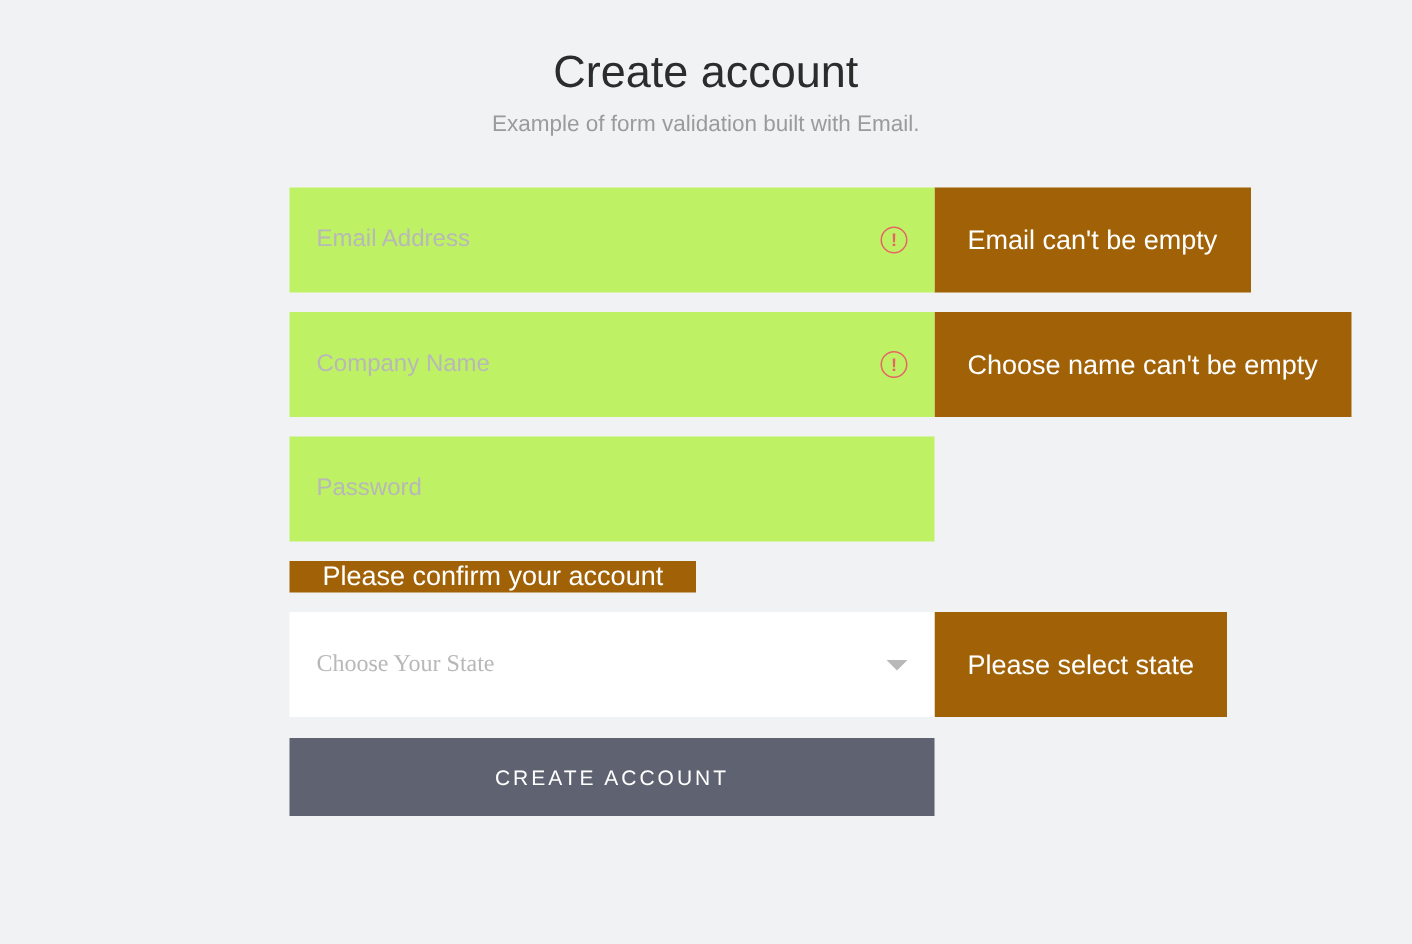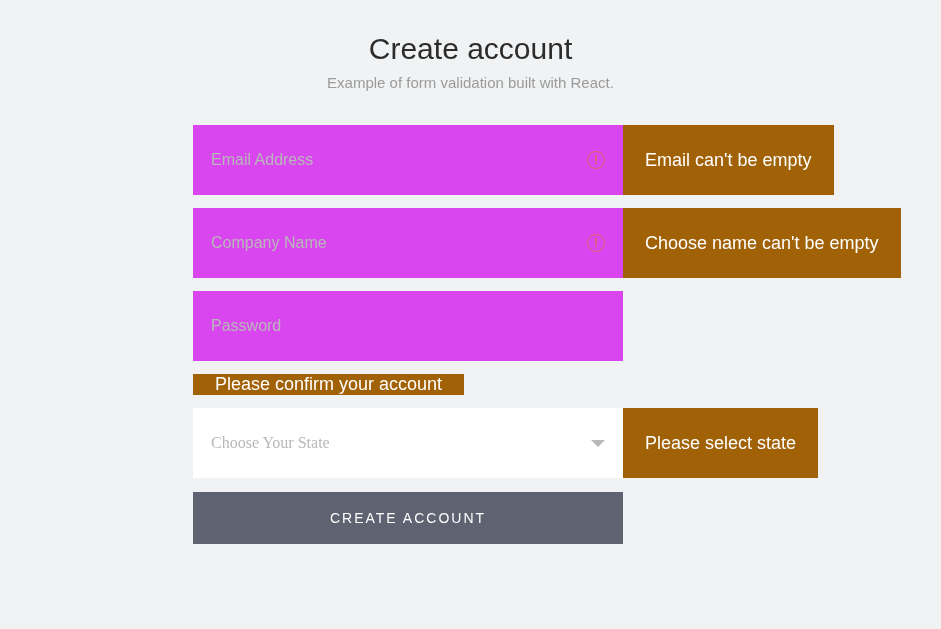--- a/index.html
+++ b/index.html
@@ -41,21 +41,21 @@
       margin-left: 193px;
     }
     
     .field-row {
       display: flex;
       margin-bottom: 13px;
       align-items: stretch;
     }
     
     .input-wrapper {
-      background: #d946ef;
+      background: #bef264;
       width: 430px;
       height: 70px;
       display: flex;
       align-items: center;
       padding: 0 18px;
       position: relative;
     }
     
     .input-field {
       border: none;
@@ -138,21 +138,21 @@
       text-transform: uppercase;
       margin-top: 1px;
     }
   </style>
 </head>
 <body>
 
 <div class="container">
   <div class="header">
     <h1 class="title">Create account</h1>
-    <p class="subtitle">Example of form validation built with React.</p>
+    <p class="subtitle">Example of form validation built with Email.</p>
   </div>
 
   <div class="form">
     
     <div class="field-row">
       <div class="input-wrapper">
         <input type="text" class="input-field" placeholder="Email Address" style="">
         <span class="error-icon"></span>
       </div>
       <div class="error-message">Email can't be empty</div>

